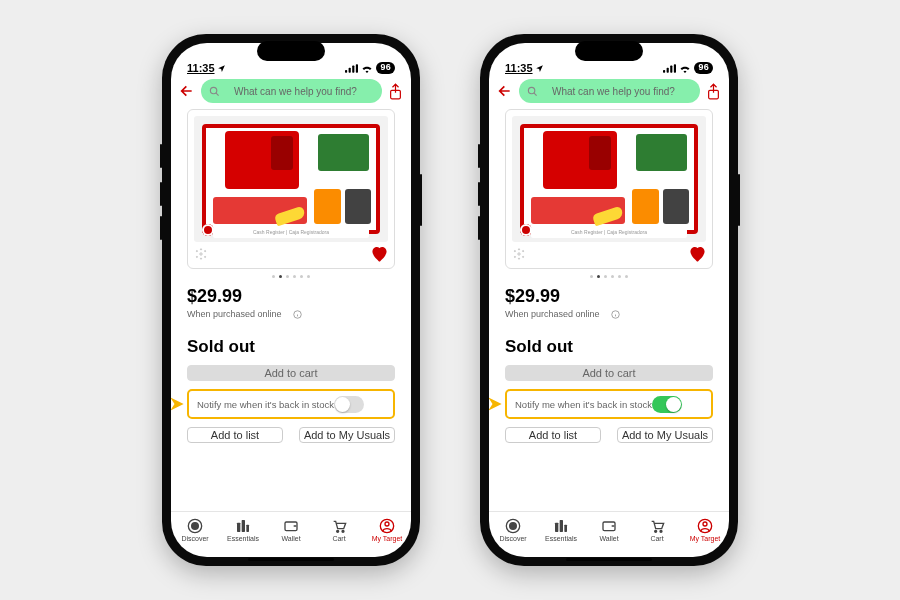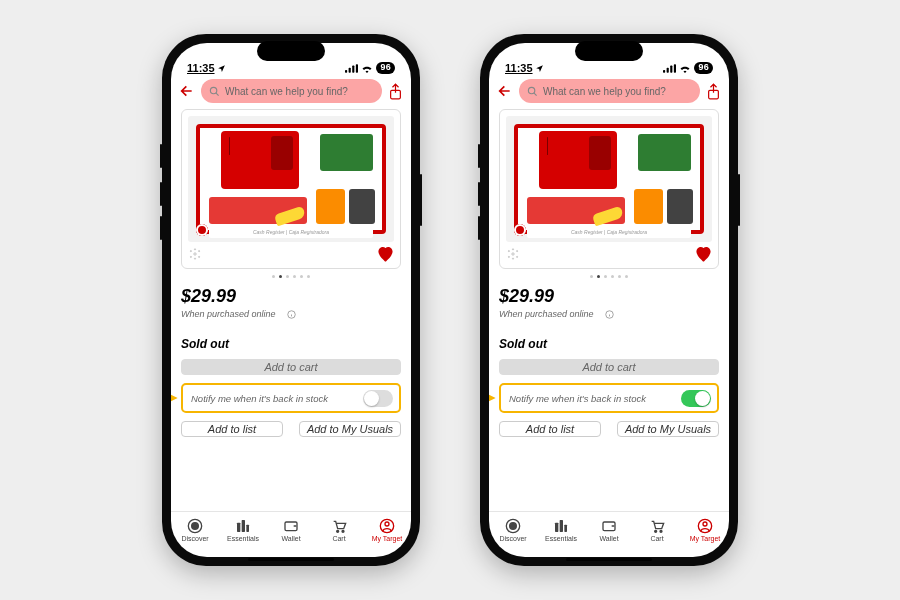--- a/index.html
+++ b/index.html
@@ -94,32 +94,32 @@
   
   .searchrow {
     display:flex; align-items:center;
     padding: 4px 8px 6px;
     gap:6px;
   }
   .searchrow .back { color:#cc0000; flex:0 0 auto; }
   .searchbox {
     flex:1;
     display:flex; align-items:center;
-    gap:5px;
-    background:#fca5a5;
+    gap:14px;
+    background:#86efac;
     border-radius:14px;
     height:24px;
     padding:0 8px;
     font-size:10px;
     color:#666;
   }
   .share-icn { color:#cc0000; flex:0 0 auto; }
 
   
-  .content { flex:1; overflow:hidden; padding:0 10px;font-style:italic; }
+  .content { flex:1; overflow:hidden; padding:0 16px; }
 
   .card {
     border:1px solid #ddd;
     border-radius:6px;
     padding:6px 6px 2px;
     position:relative;
   }
   .prod-img {
     width:100%; height:126px;
     background:#f2f2f2;
@@ -211,41 +211,41 @@
   }
   .dots span {
     width:3px; height:3px; border-radius:50%;
     background:#ccc;
   }
   .dots span.active { background:#444; }
 
   .price { font-size:18px; font-weight:700; }
   .subprice { font-size:9px; color:#666; display:flex; align-items:center; gap:11px; margin-top:2px; }
 
-  .soldout { font-size:12px; font-weight:700; margin:18px 0 8px; }
+  .soldout { font-size:17px; font-weight:700; margin:18px 0 8px; }
 
   .btn {
     width:100%;
     border-radius:4px;
     font-size:11px; font-weight:500;
     height:16px;
     display:flex; align-items:center; justify-content:center;
     border:1px solid #ccc;
     background:#fff;
     color:#333;
   }
   .btn.disabled { background:#dcdcdc; border-color:#dcdcdc; color:#666; }
 
   .notify {
     margin:8px 0;
     border:2px solid #f7b500;
     border-radius:5px;
     height:30px;
     padding:0 6px 0 8px;
-    display:flex; align-items:center; justify-content:space-between;
+    display:flex; align-items:center; 
     font-size:9.5px; color:#666;
     position:relative;
   }
   .arrow-callout {
     position:absolute;
     left:-22px; top:50%;
     transform:translateY(-50%);
     color:#f7b500;
   }
 

